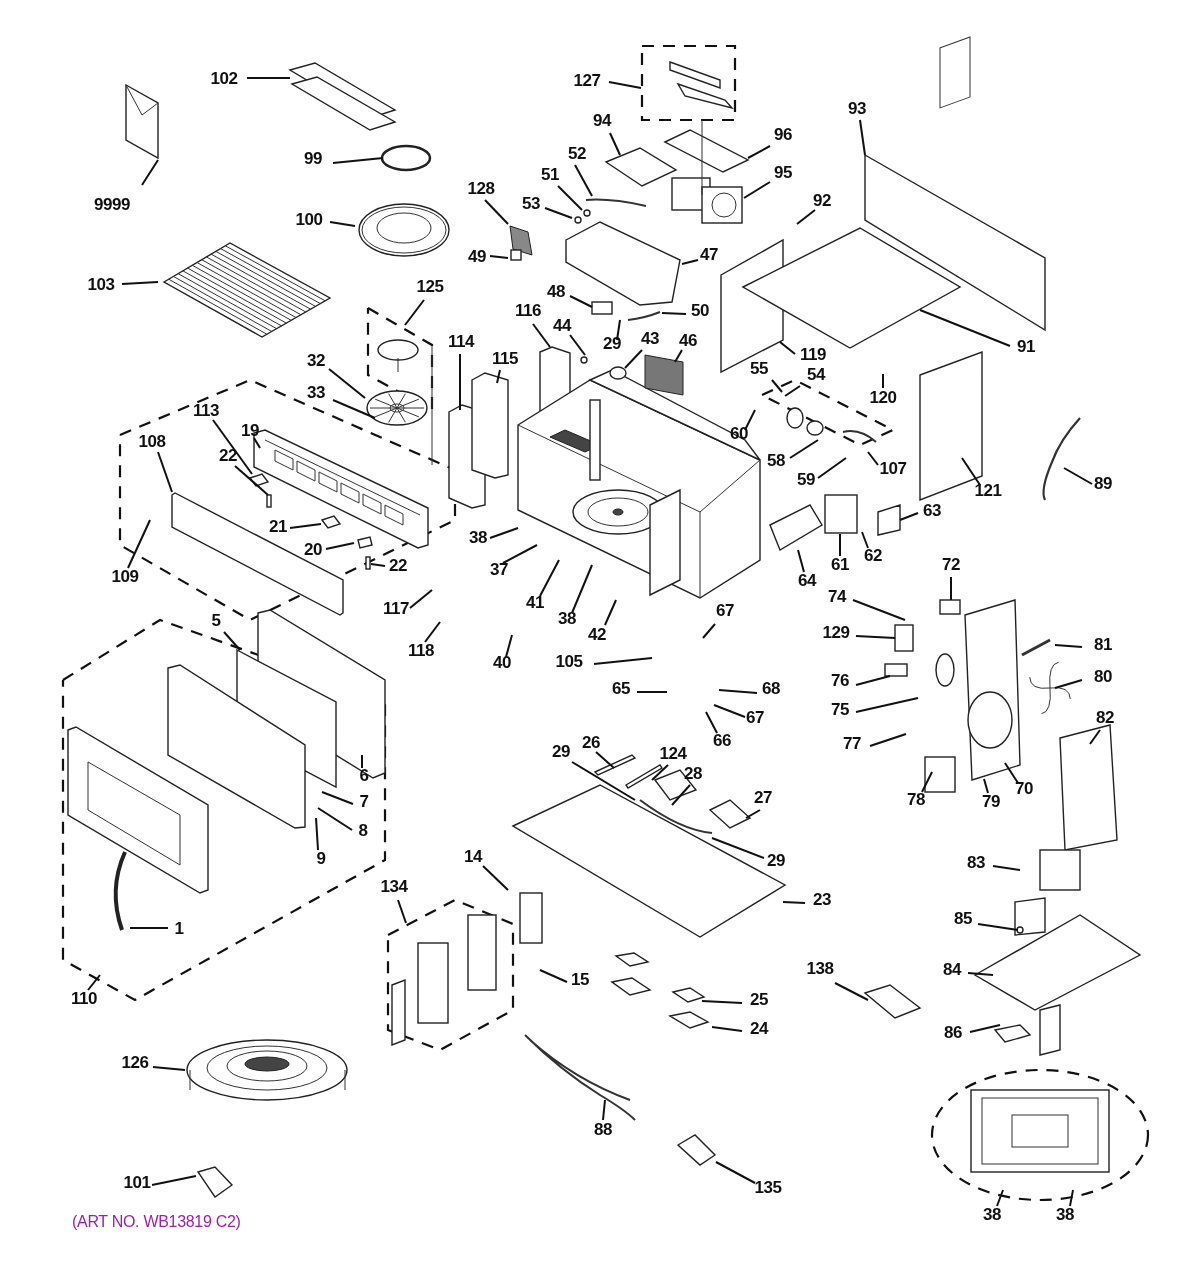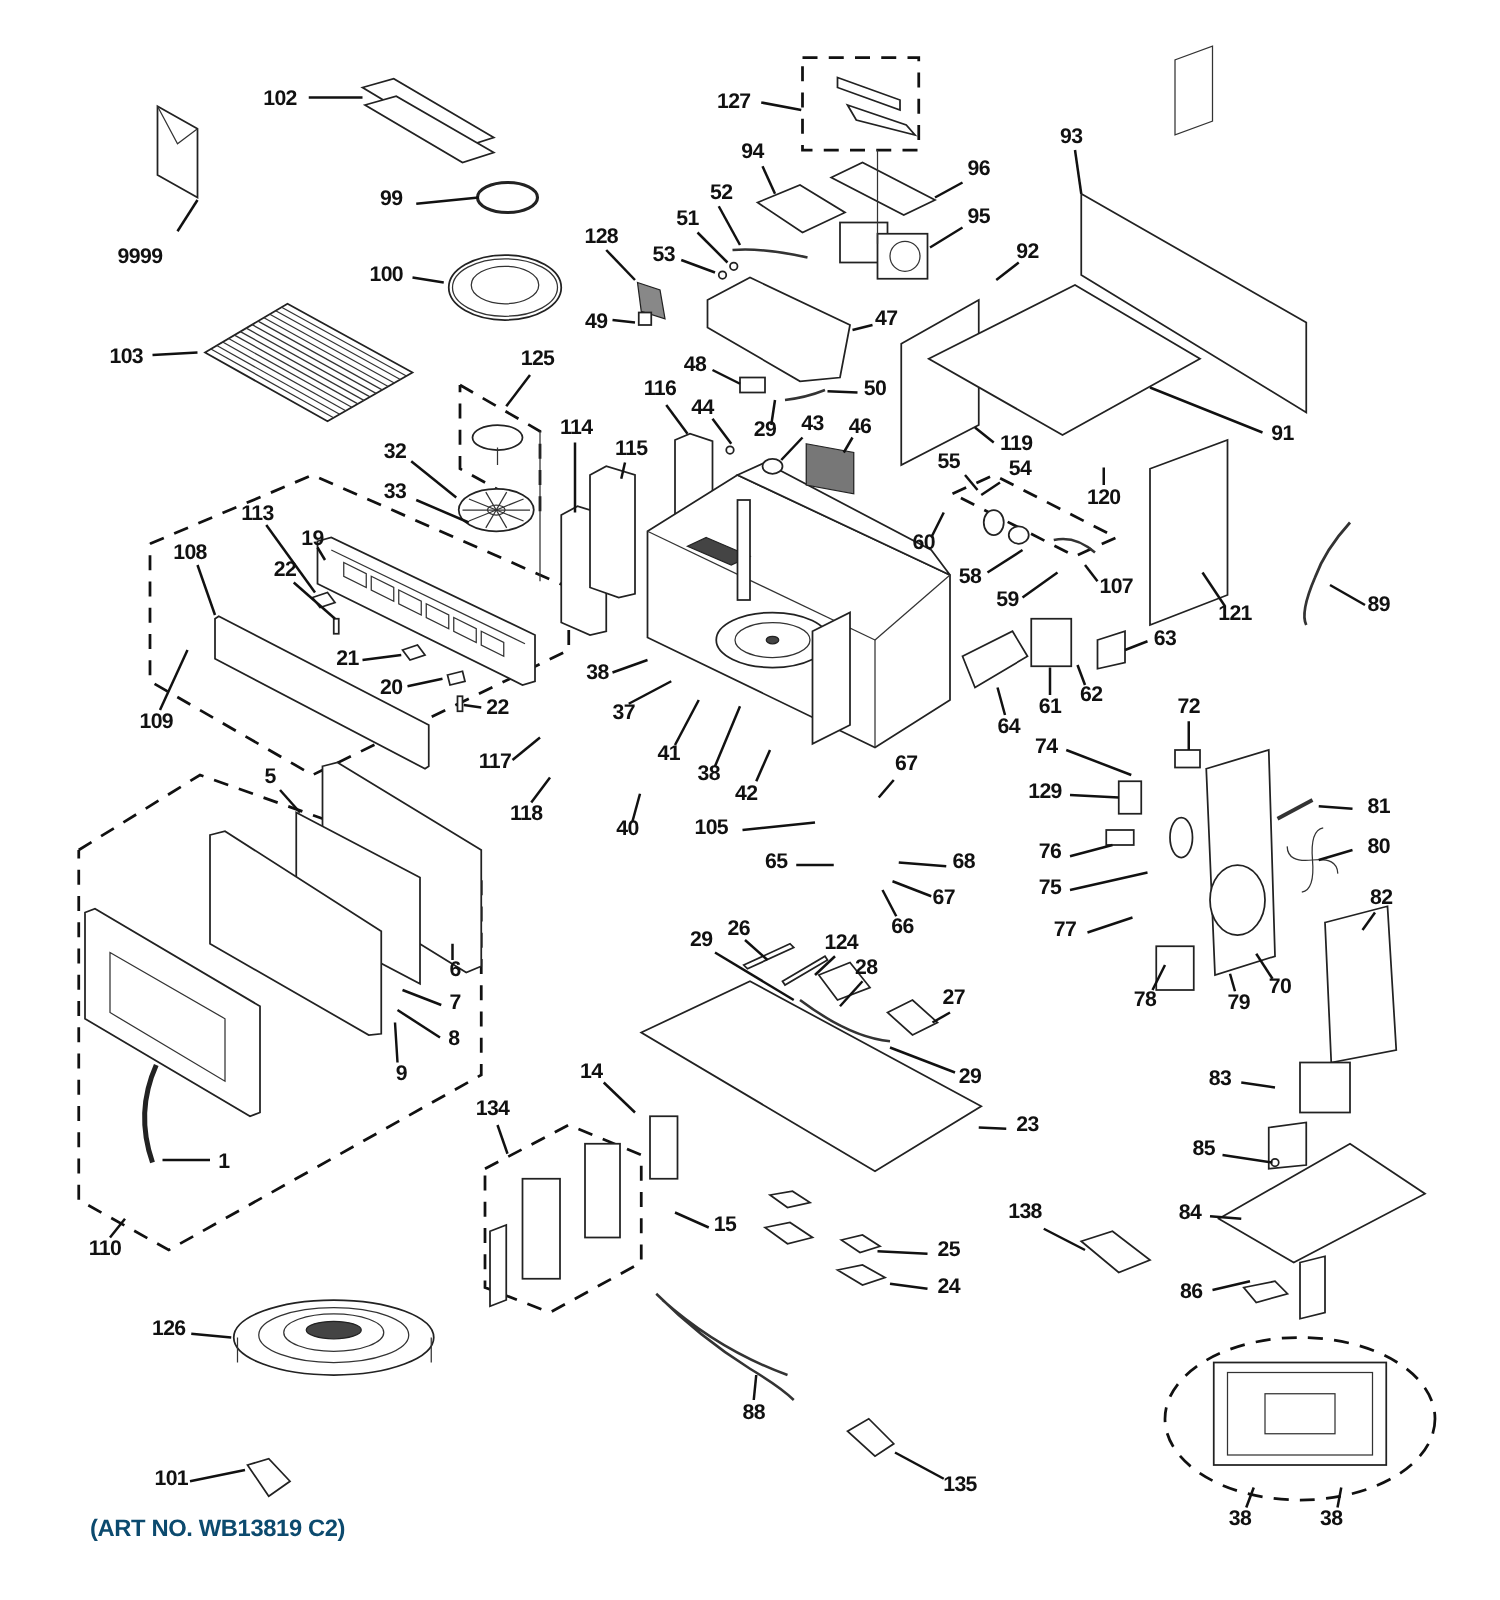--- a/index.html
+++ b/index.html
@@ -4,21 +4,21 @@
 <style>
   html, body { margin: 0; padding: 0; background: #ffffff; }
   body { width: 1200px; height: 1280px; position: relative; overflow: hidden; font-family: "Liberation Sans", sans-serif; }
   #diagram { position: absolute; left: 0; top: 0; width: 1200px; height: 1280px; }
   .lbl { font-family: "Liberation Sans", sans-serif; font-weight: bold; font-size: 17px; fill: #111; letter-spacing: -0.5px; }
   .leader { stroke: #111; stroke-width: 2; fill: none; }
   .part { stroke: #222; stroke-width: 1.4; fill: #fff; }
   .part-thin { stroke: #333; stroke-width: 1; fill: none; }
   .part-dark { stroke: #222; stroke-width: 1; fill: #444; }
   .dash { stroke: #111; stroke-width: 2.2; fill: none; stroke-dasharray: 12 9; }
-  .footer { position: absolute; left: 72px; top: 1213px; font-weight: bold; font-size: 19px; color: #0c4a6e; letter-spacing: -0.3px; }
+  .footer { position: absolute; left: 72px; top: 1213px; font-weight: normal; font-size: 16px; color: #a21caf; letter-spacing: -0.3px; }
 </style>
 </head>
 <body>
 
 <svg id="diagram" viewBox="0 0 1200 1280" xmlns="http://www.w3.org/2000/svg">
 
   <g>
 
     <g>
       <polygon class="part" points="126,85 158,103 158,158 126,140"></polygon>

